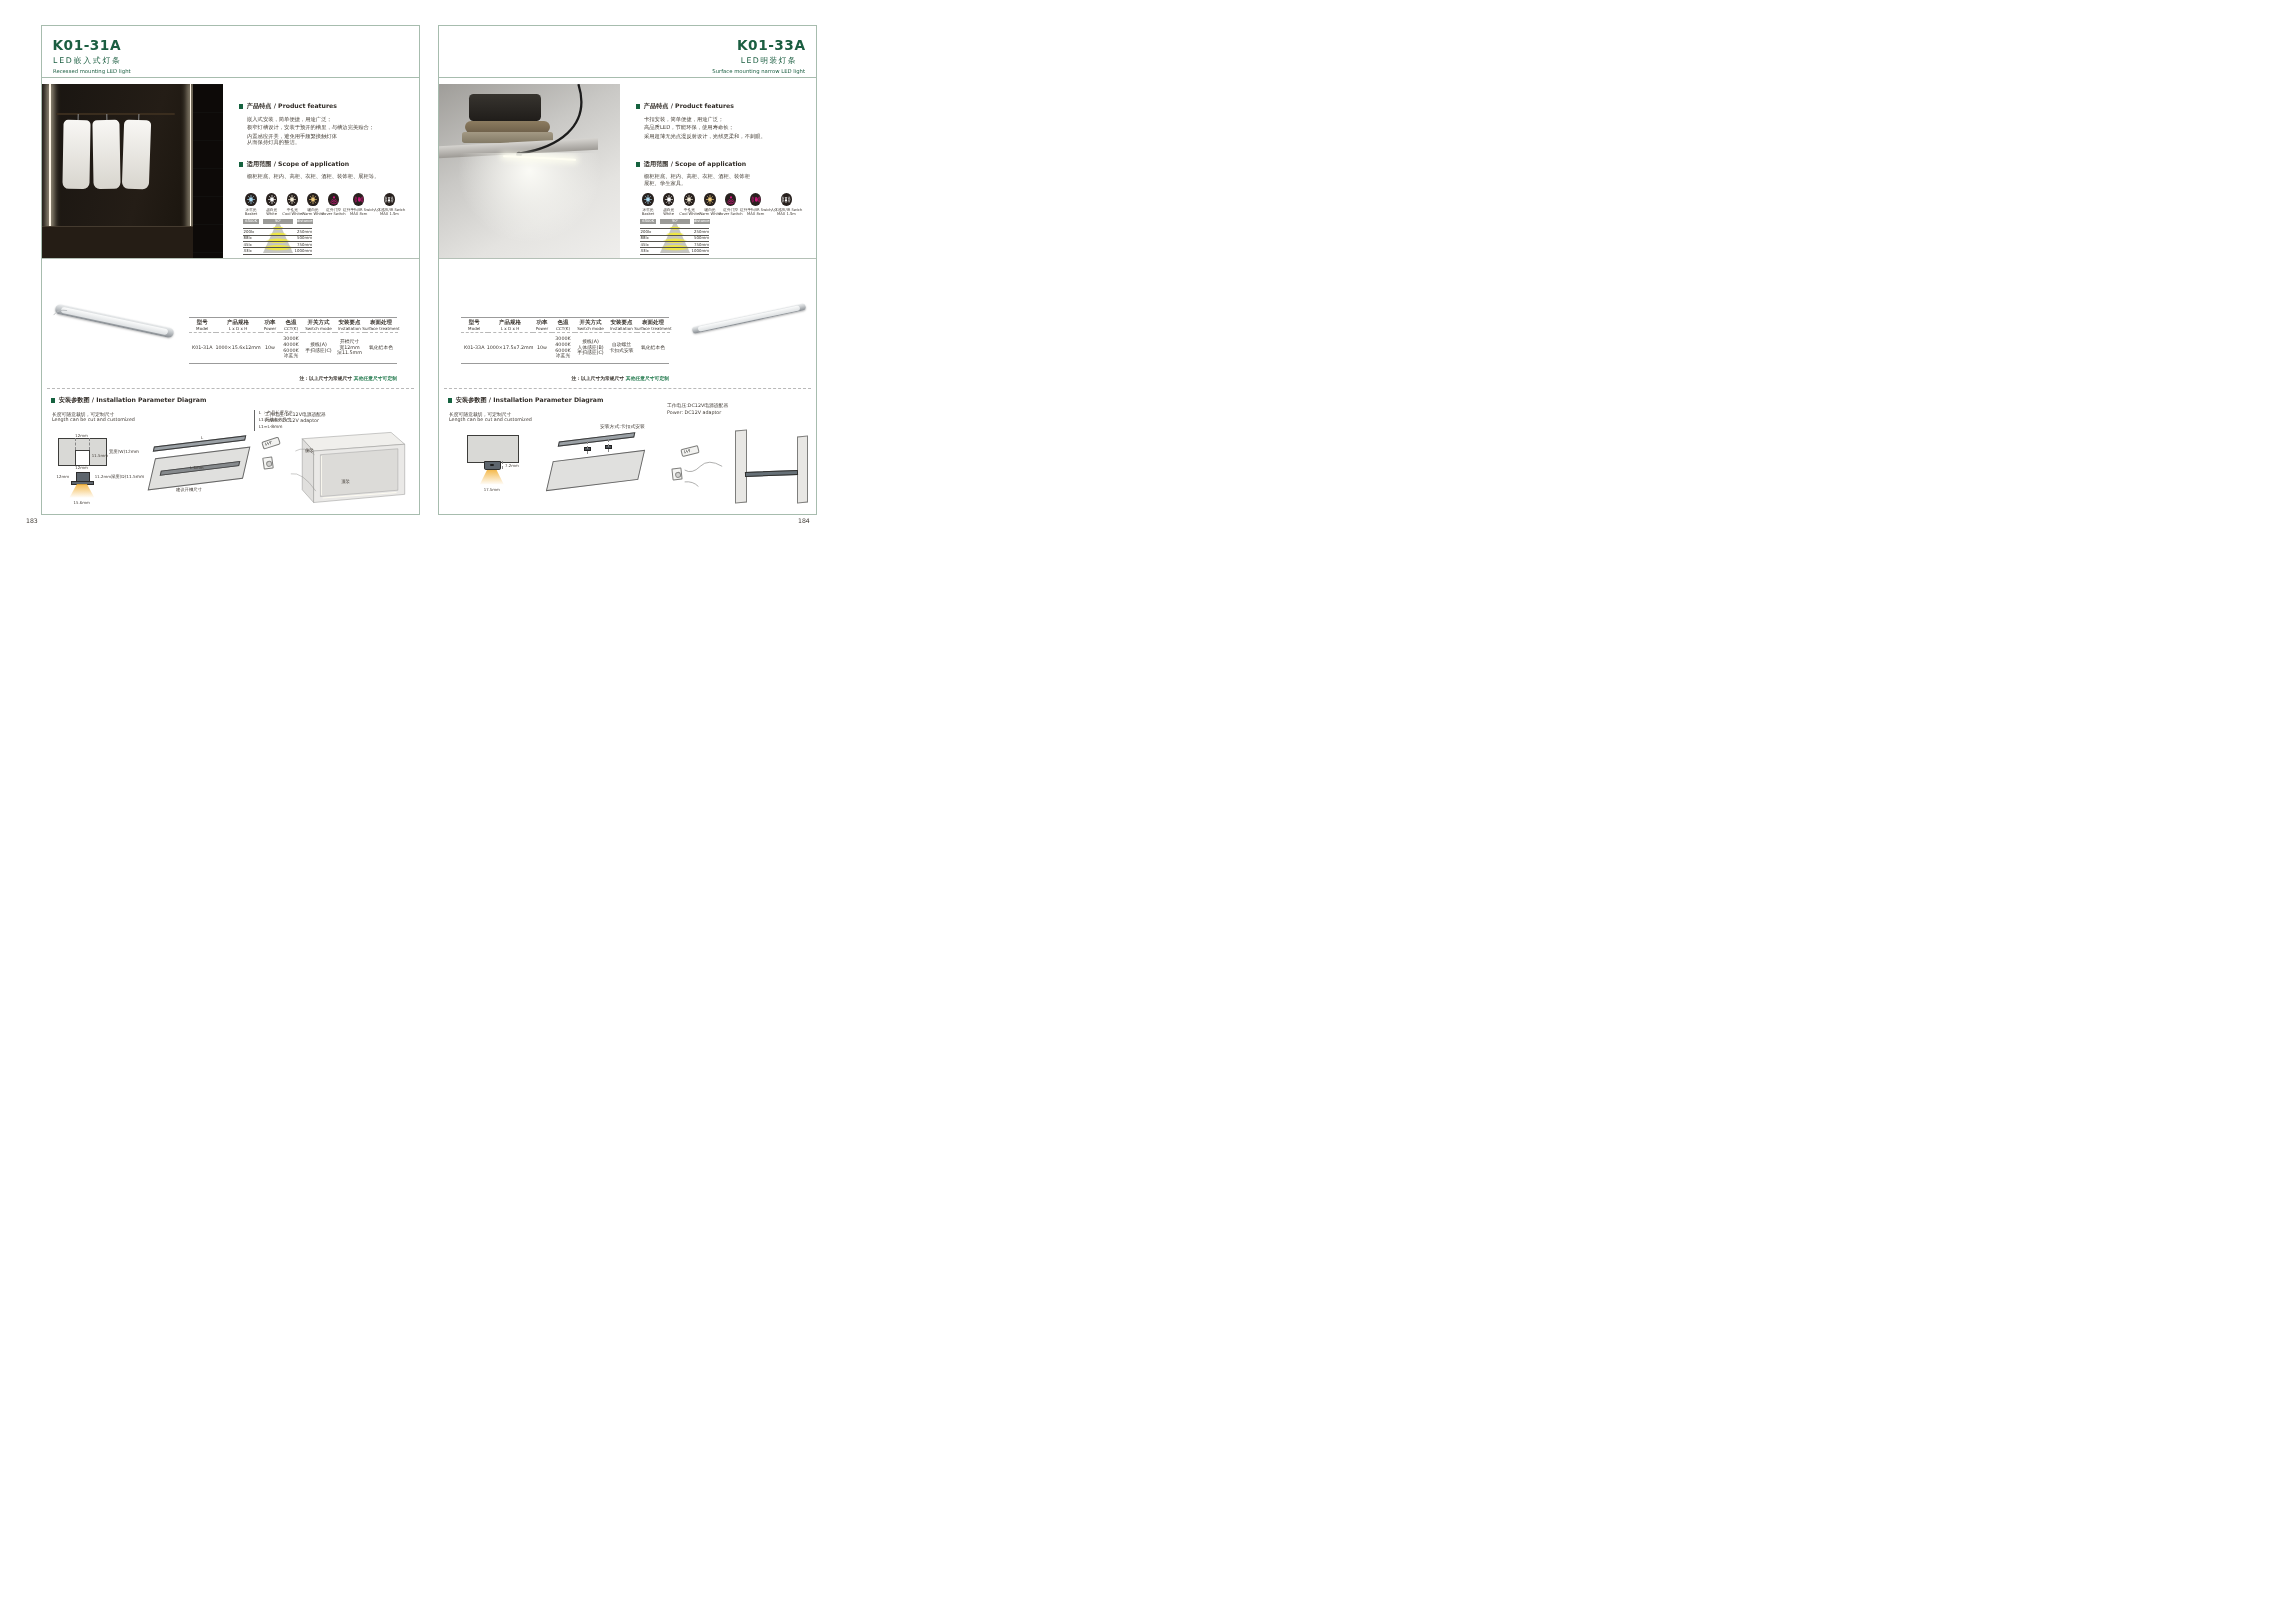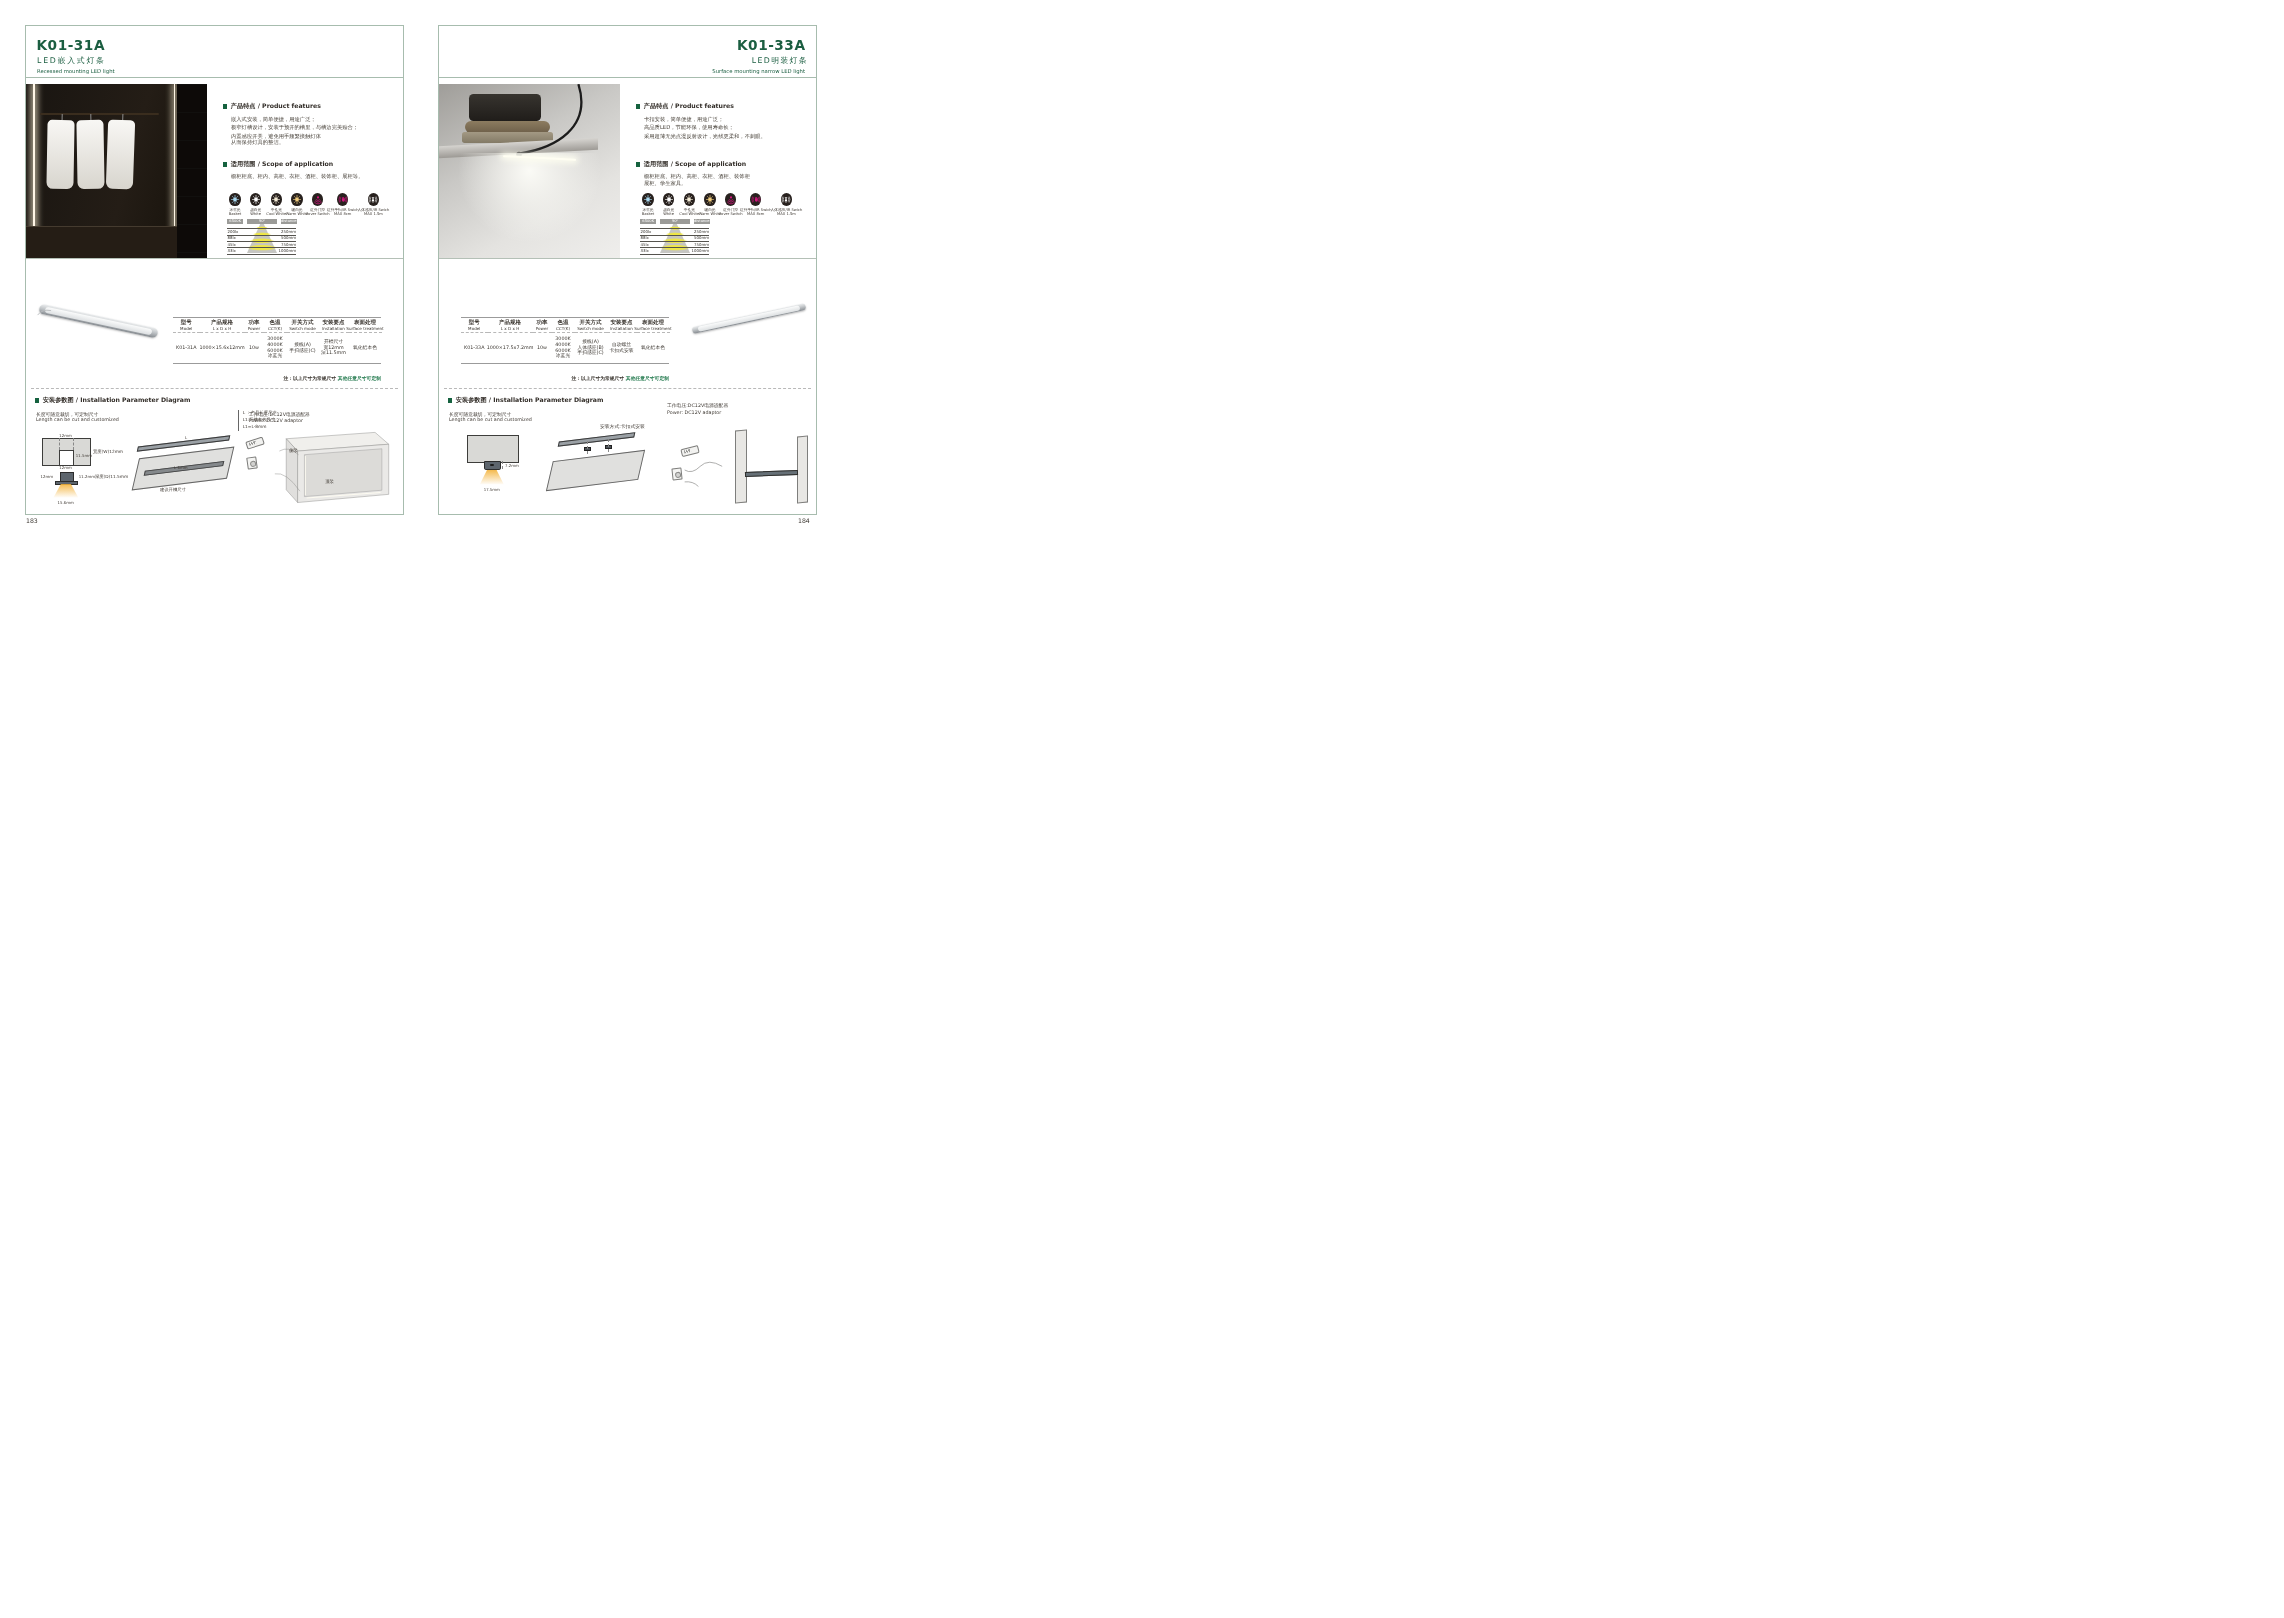--- a/index.html
+++ b/index.html
@@ -1,25 +1,25 @@
 <!DOCTYPE html>
 <html style="font-size:7.3px"><head>
 <meta charset="utf-8">
 <style>
   html,body{margin:0;padding:0;background:#fff;}
   .canvas{position:relative;width:827px;height:539px;background:#fff;overflow:hidden;
           font-family:"DejaVu Sans","Liberation Sans",sans-serif;color:#3f3933;}
   .page{position:absolute;top:25px;width:377px;height:488px;background:#fff;border:0.5px solid #a7bcae;}
-  .page.pl{left:25px}.page.pr{left:438px}
+  .page.pl{left:41px}.page.pr{left:438px}
 
   
   .model-title{position:absolute;top:11px;font-size:13.7px;font-weight:700;color:#1b5e41;letter-spacing:0.5px;}
   .pl .model-title{left:10.5px}.pr .model-title{right:10.5px;text-align:right}
   .title-cn{position:absolute;top:29px;font-size:7.8px;font-weight:400;letter-spacing:1.8px;color:#1b5e41;}
-  .pl .title-cn{left:11px}.pr .title-cn{right:8px;text-align:center;letter-spacing:1.4px}
+  .pl .title-cn{left:11px}.pr .title-cn{right:19px;text-align:center;letter-spacing:1.4px}
   .title-en{position:absolute;top:42px;font-size:5.3px;color:#1b5e41;}
   .pl .title-en{left:11px}.pr .title-en{right:11px;text-align:right}
   .head-rule{position:absolute;top:51px;left:0;right:0;height:0.5px;background:#a7bcae;}
 
   
   .photo{position:absolute;left:0;top:58px;width:181px;height:174px;overflow:hidden;}
   .abs{position:absolute;}
   
   .ph-l{width:100%;height:100%;background:linear-gradient(105deg,#191511 0%,#241d16 55%,#141009 100%);}
   .ph-l .glowl{left:7.3px;top:0;bottom:0;width:1.4px;background:#fff6e6;box-shadow:0 0 6.4px 2.3px rgba(255,244,214,.7);}

